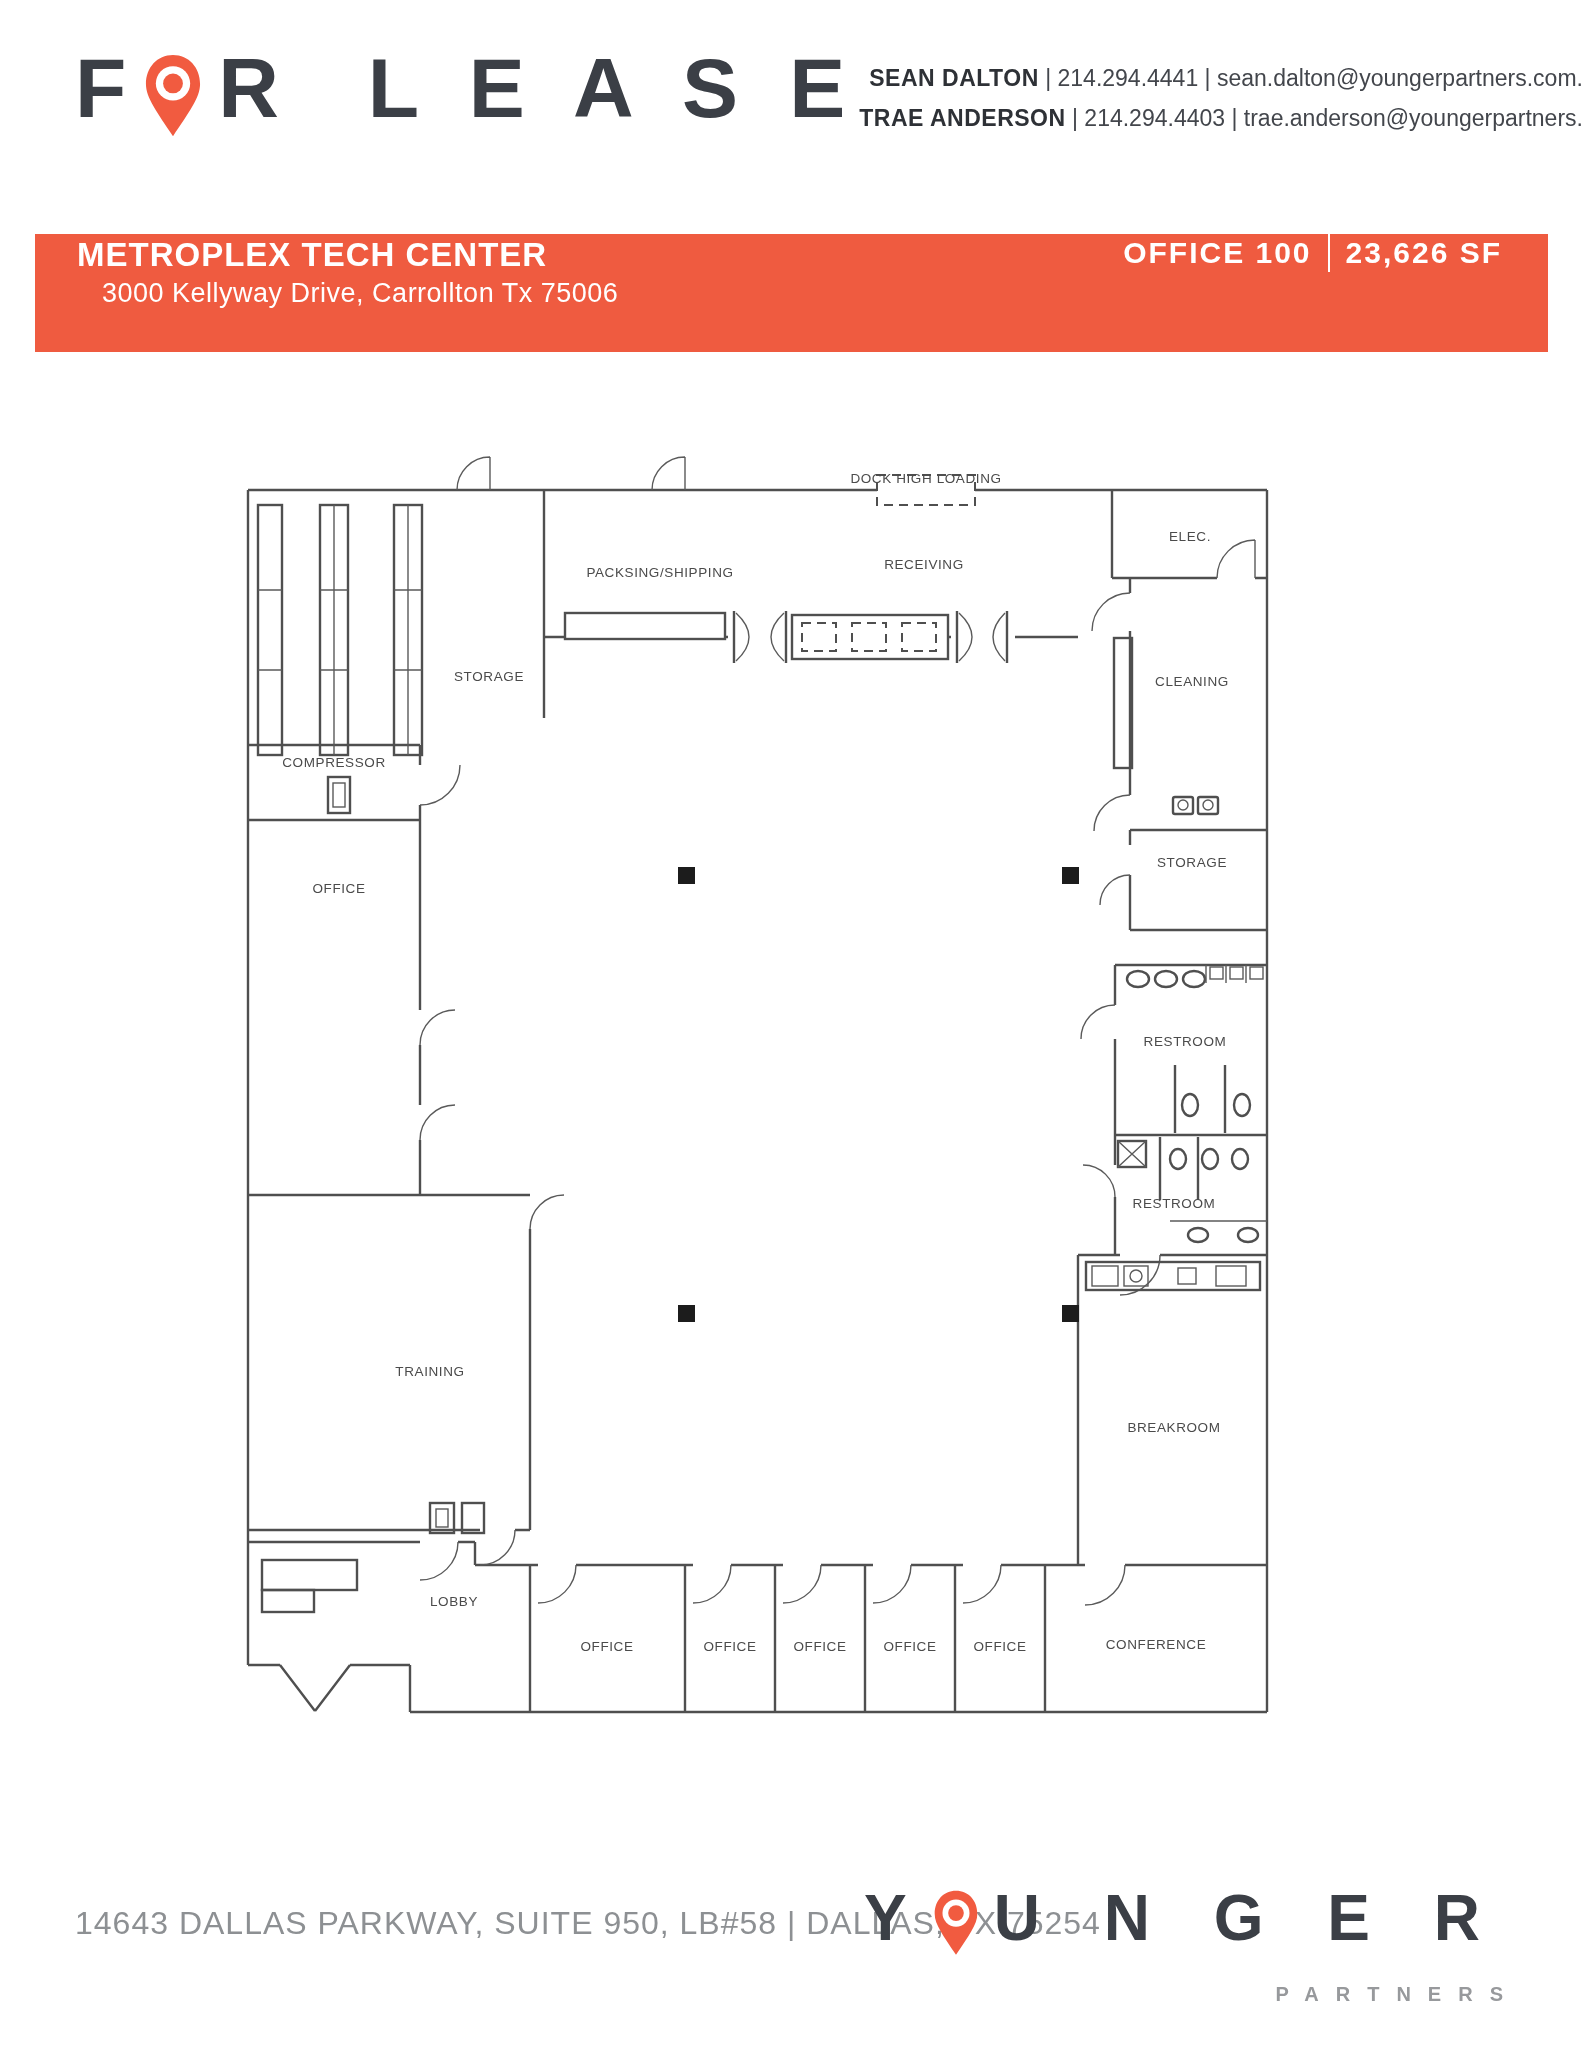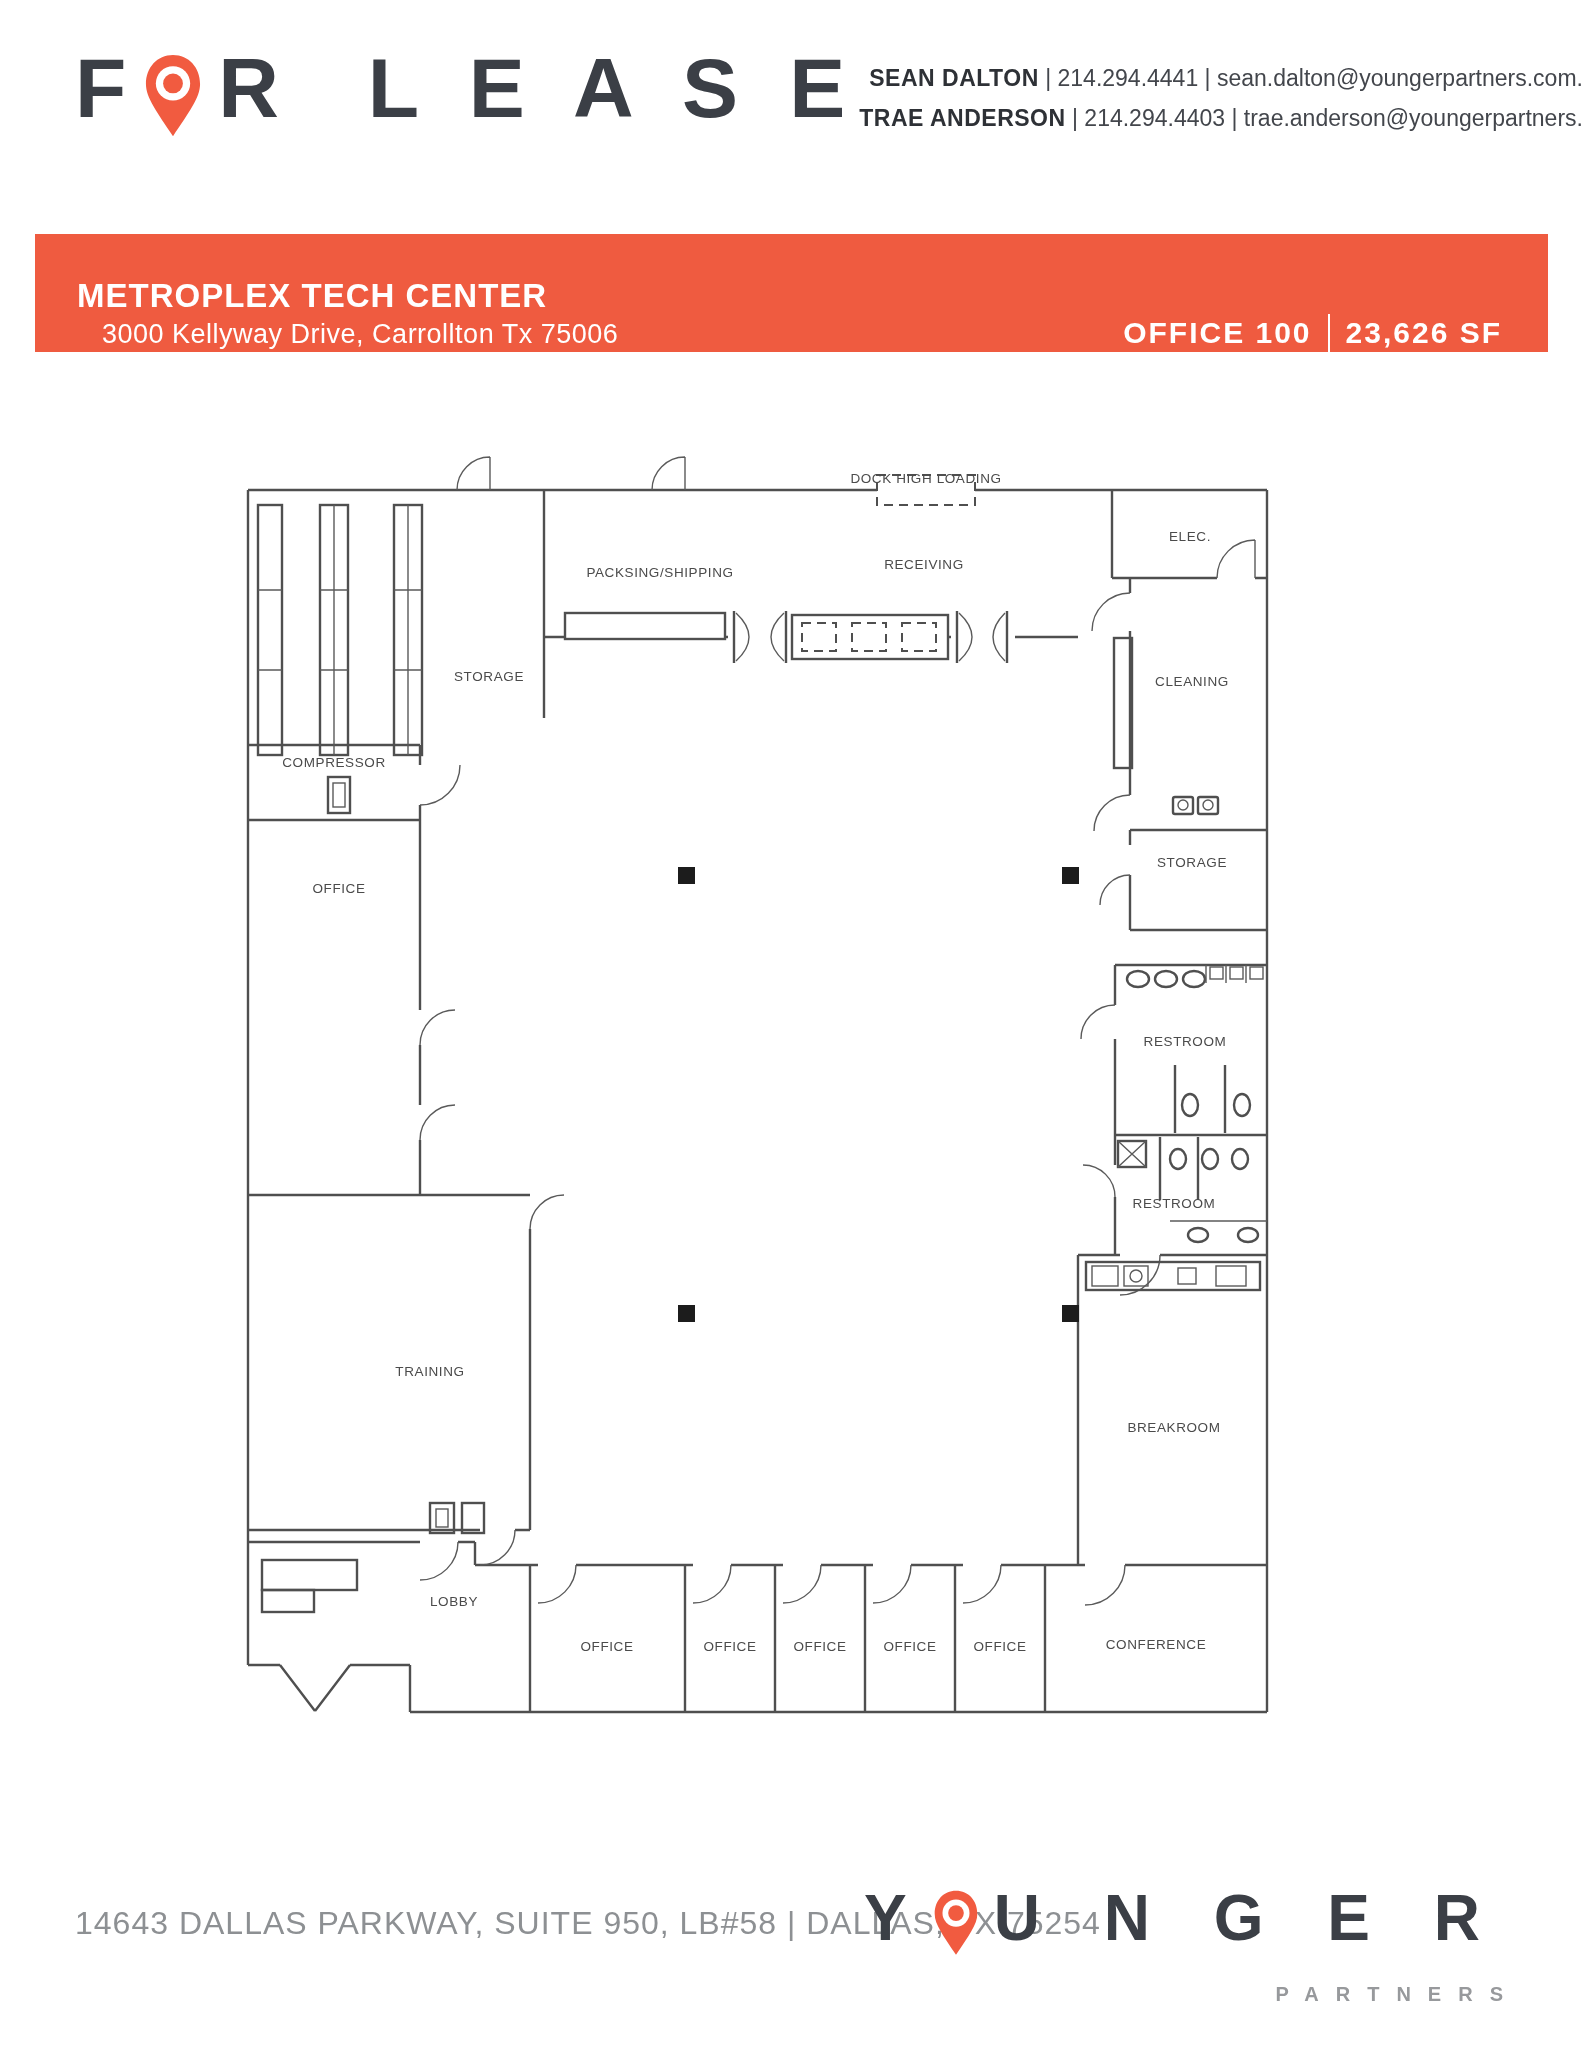--- a/index.html
+++ b/index.html
@@ -10,21 +10,21 @@
   .header { position:absolute; top:46px; left:75px; right:80px; display:flex; justify-content:space-between; }
   .forlease { display:flex; align-items:flex-start; color:#3b3f46; }
   .fl-text { font-size:84px; font-weight:bold; letter-spacing:14px; line-height:1; white-space:pre; }
   .fl-pin { width:66px; height:92px; margin:4px 12px 0 0; flex:0 0 auto; }
   .contacts { text-align:right; margin-top:12px; }
   .contact-line { font-size:23px; line-height:40px; color:#43464c; white-space:nowrap; }
   .contact-line .cname { font-weight:bold; color:#2e3136; letter-spacing:0.5px;text-align:right; }
 
   
   .banner { position:absolute; top:234px; left:35px; right:35px; height:118px; background:#ef5b40;
-            display:flex; justify-content:space-between; align-items:flex-end; color:#ffffff; }
+            display:flex; justify-content:space-between; align-items:flex-start; color:#ffffff; }
   .banner-left { padding-left:42px; }
   .banner-title { font-size:33px; font-weight:bold; letter-spacing:1px; line-height:1.3; }
   .banner-addr { font-size:27px; letter-spacing:0.5px; line-height:1.25;margin-left:25px; }
   .banner-right { padding-right:46px; display:flex; align-items:center; gap:16px; font-size:30px; font-weight:bold; letter-spacing:2px; }
   .banner-divider { width:2px; height:38px; background:#ffffff; }
 
   
   .plan { position:absolute; top:465px; left:240px; width:1040px; height:1260px; }
   .plan svg { overflow:visible; }
   .w { stroke:#4f4f4f; stroke-width:2.4; fill:none; }

